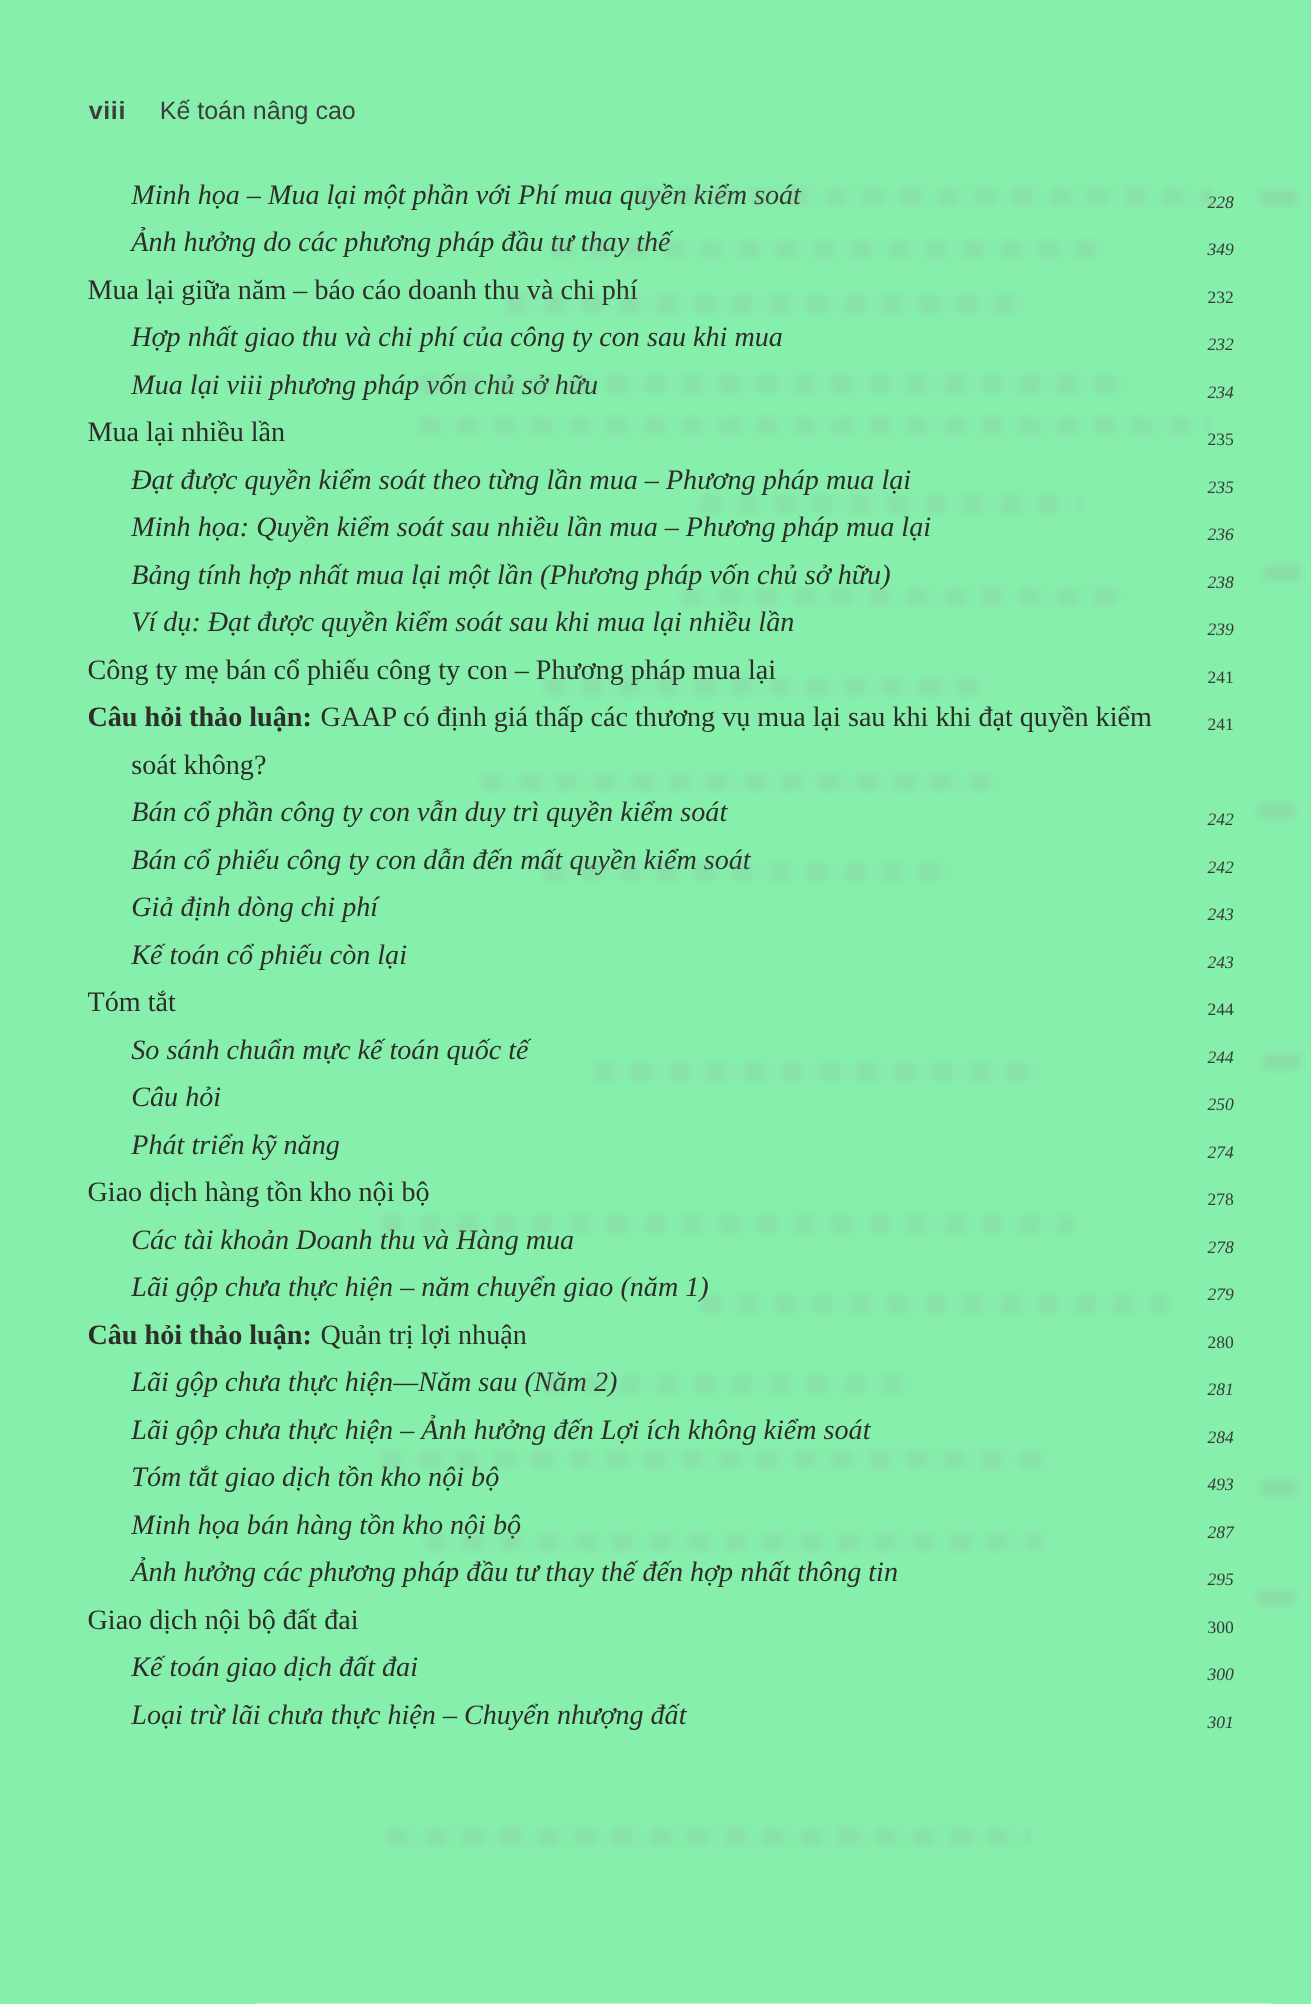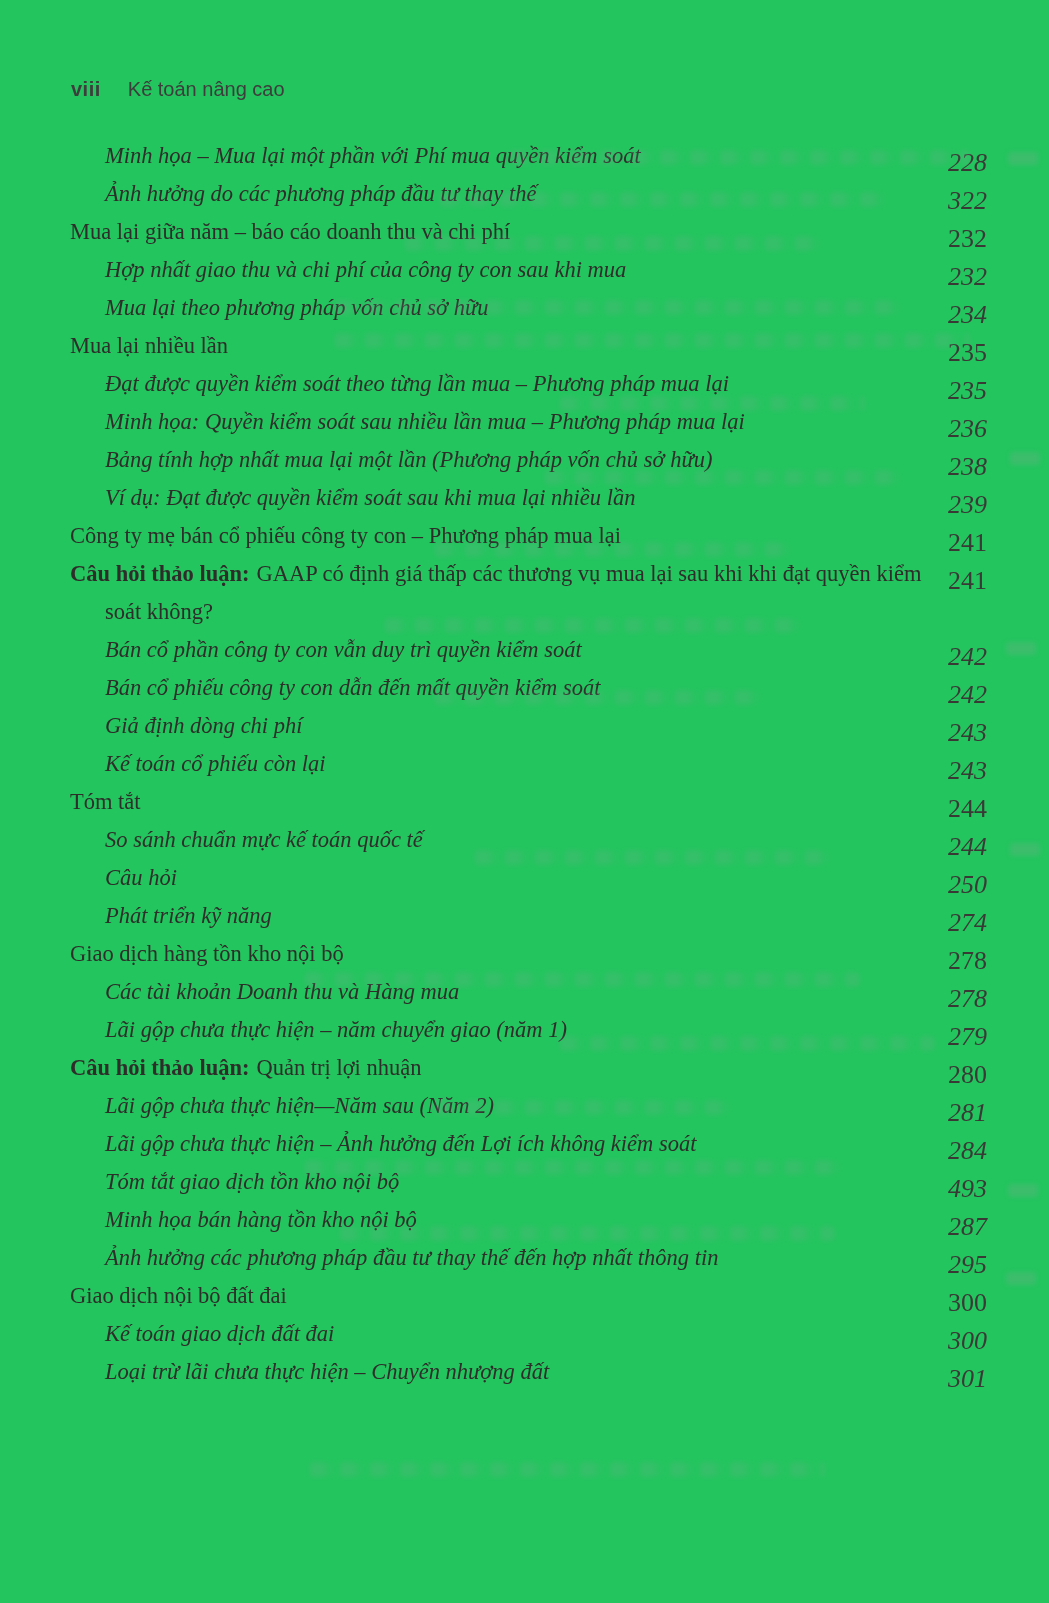--- a/index.html
+++ b/index.html
@@ -1,19 +1,19 @@
 <!DOCTYPE html>
 <html lang="vi"><head>
 <meta charset="utf-8">
 <style>
   html,body{margin:0;padding:0;background:#ffffff;}
   .page{
     position:relative;
     width:1049px;height:1603px;
-    background:#22c55e;
+    background:#86efac;
     overflow:hidden;
     font-family:"Liberation Serif", serif;
     color:#2e2d2a;
   }
   
   .running-header{
     position:absolute;top:78px;left:71px;
     display:flex;align-items:baseline;gap:27px;
     font-family:"Liberation Sans", sans-serif;
     font-size:20px;color:#3d3d3c;
@@ -27,21 +27,21 @@
     display:flex;align-items:flex-start;
     height:38px;
     font-size:22.5px;line-height:38px;
   }
   .toc-row .entry-text{flex:1 1 auto;min-width:0;white-space:nowrap;}
   .toc-row.indent .entry-text{padding-left:35px;}
   .toc-row .entry-text.i, .page-num.i{font-style:italic;}
   .toc-row .q-label{font-weight:700;margin-right:7px;}
   .page-num{
     flex:0 0 auto;margin-left:12px;
-    font-size:26px;color:#3a3936;
+    font-size:14px;color:#3a3936;
     position:relative;top:7px;
   }
   
   .toc-row.two-line{height:76px;}
   .toc-row.two-line .entry-text{white-space:normal;}
   .toc-row.two-line .line2{display:block;padding-left:35px;}
   
   .toc-row.chapter{height:48px;margin-top:12px;align-items:baseline;}
   .ch-left{
     flex:1 1 auto;display:flex;align-items:baseline;gap:10px;
@@ -81,32 +81,32 @@
     <span class="book-title">Kế toán nâng cao</span>
   </div>
 
   <div class="toc" id="toc">
       <div class="toc-row indent">
         <span class="entry-text i"><span>Minh họa – Mua lại một phần với Phí mua quyền kiểm soát</span></span>
         <span class="page-num i">228</span>
       </div>
       <div class="toc-row indent">
         <span class="entry-text i"><span>Ảnh hưởng do các phương pháp đầu tư thay thế</span></span>
-        <span class="page-num i">322</span>
+        <span class="page-num i">349</span>
       </div>
       <div class="toc-row">
         <span class="entry-text"><span>Mua lại giữa năm – báo cáo doanh thu và chi phí</span></span>
         <span class="page-num">232</span>
       </div>
       <div class="toc-row indent">
         <span class="entry-text i"><span>Hợp nhất giao thu và chi phí của công ty con sau khi mua</span></span>
         <span class="page-num i">232</span>
       </div>
       <div class="toc-row indent">
-        <span class="entry-text i"><span>Mua lại theo phương pháp vốn chủ sở hữu</span></span>
+        <span class="entry-text i"><span>Mua lại viii phương pháp vốn chủ sở hữu</span></span>
         <span class="page-num i">234</span>
       </div>
       <div class="toc-row">
         <span class="entry-text"><span>Mua lại nhiều lần</span></span>
         <span class="page-num">235</span>
       </div>
       <div class="toc-row indent">
         <span class="entry-text i"><span>Đạt được quyền kiểm soát theo từng lần mua – Phương pháp mua lại</span></span>
         <span class="page-num i">235</span>
       </div>

